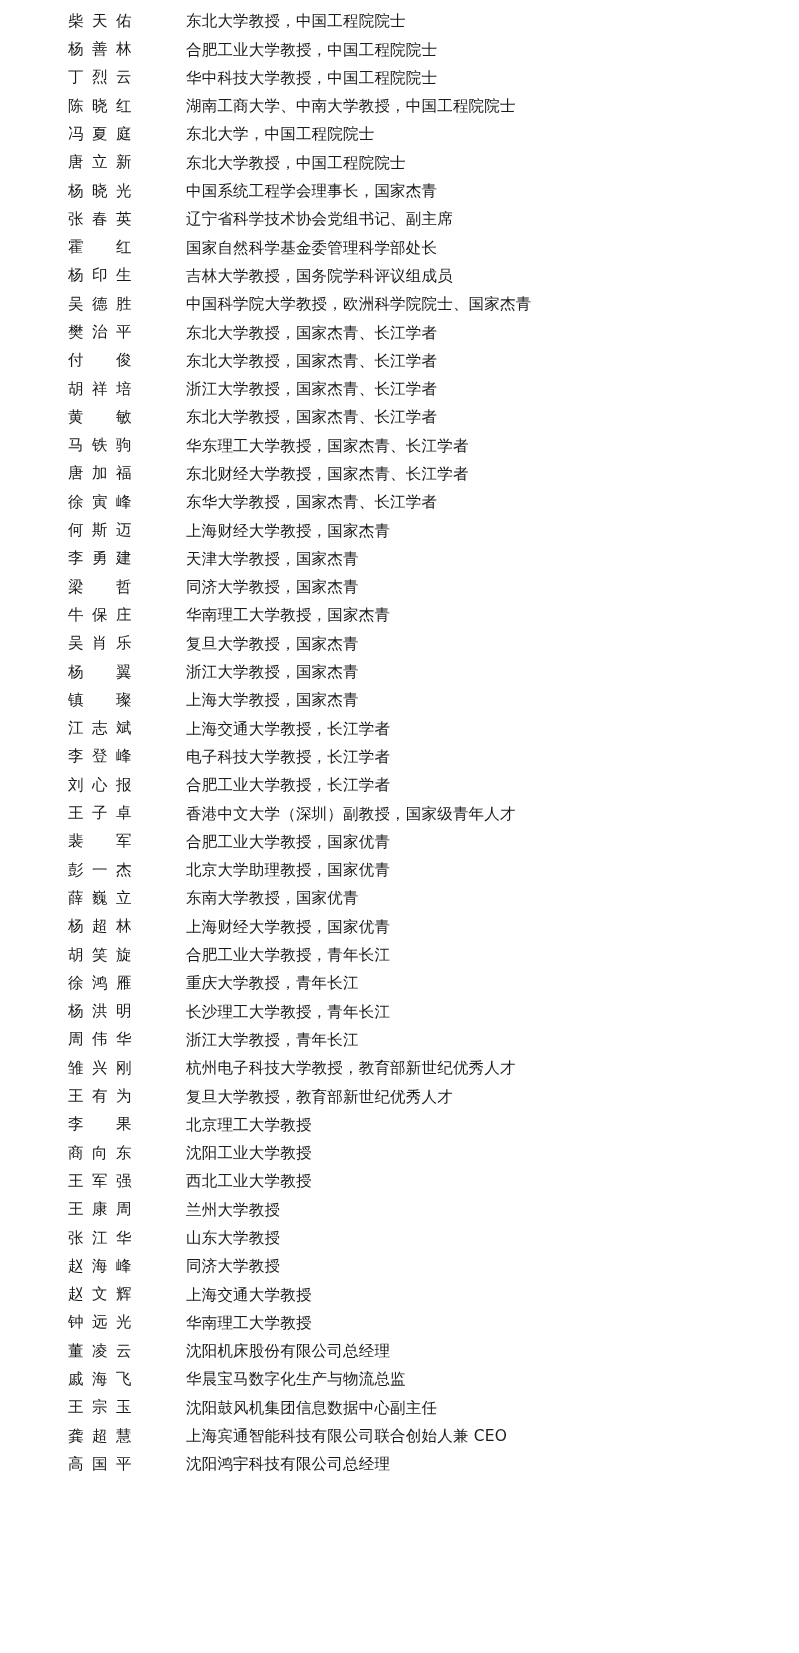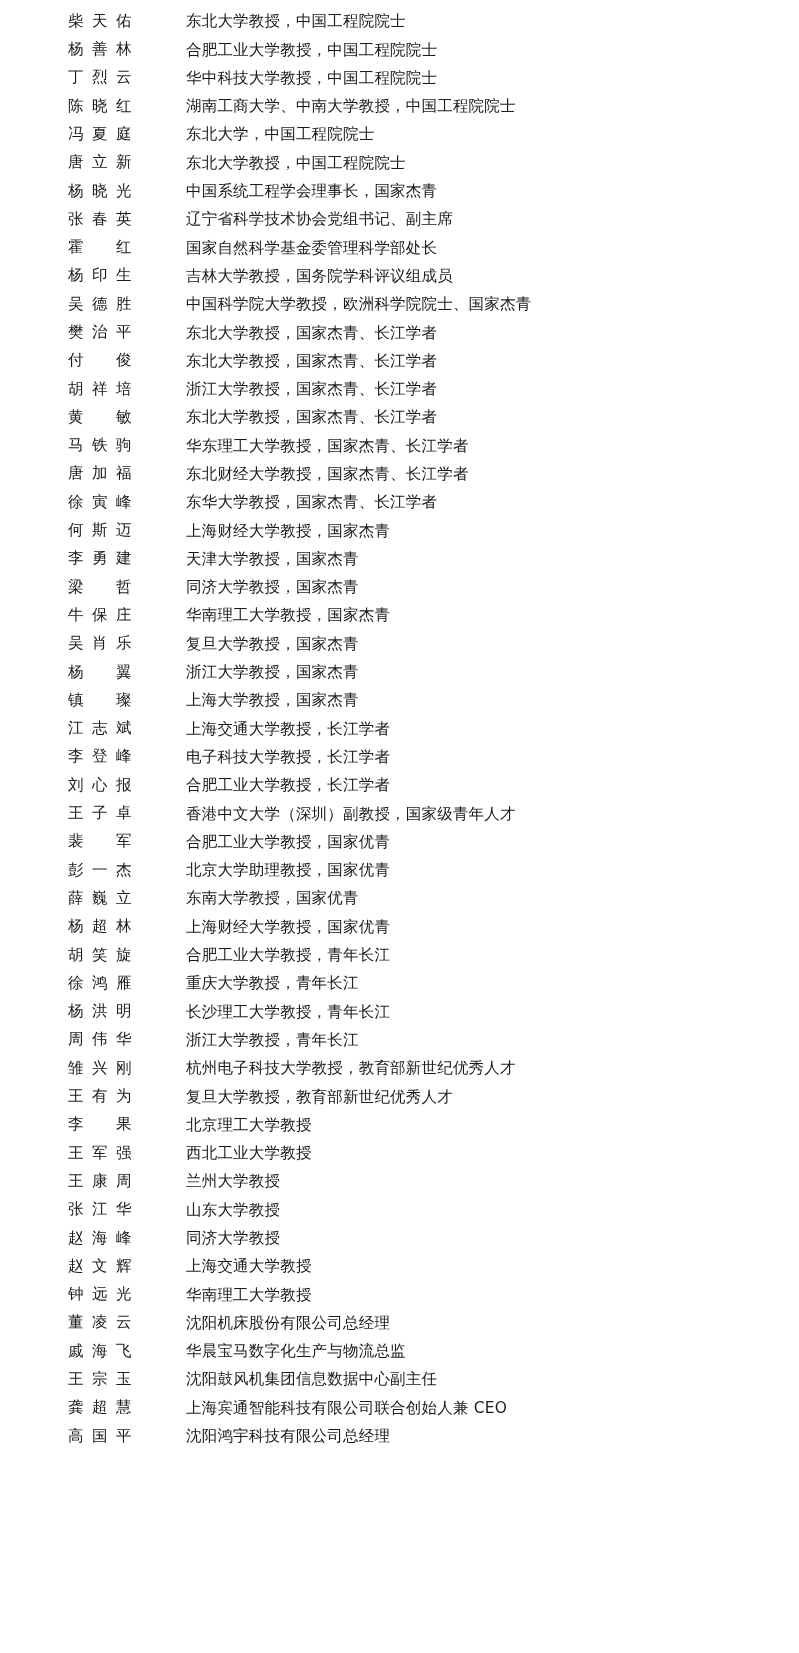--- a/index.html
+++ b/index.html
@@ -214,20 +214,24 @@
         </tr>
         <tr>
           <td class="name-cell"><span class="name-inner">王有为</span></td>
           <td class="title-cell"><span>复旦大学教授，教育部新世纪优秀人才</span></td>
         </tr>
         <tr>
           <td class="name-cell"><span class="name-inner">李　果</span></td>
           <td class="title-cell"><span>北京理工大学教授</span></td>
         </tr>
         <tr>
+          <td class="name-cell"><span class="name-inner">商向东</span></td>
+          <td class="title-cell"><span>沈阳工业大学教授</span></td>
+        </tr>
+        <tr>
           <td class="name-cell"><span class="name-inner">王军强</span></td>
           <td class="title-cell"><span>西北工业大学教授</span></td>
         </tr>
         <tr>
           <td class="name-cell"><span class="name-inner">王康周</span></td>
           <td class="title-cell"><span>兰州大学教授</span></td>
         </tr>
         <tr>
           <td class="name-cell"><span class="name-inner">张江华</span></td>
           <td class="title-cell"><span>山东大学教授</span></td>

